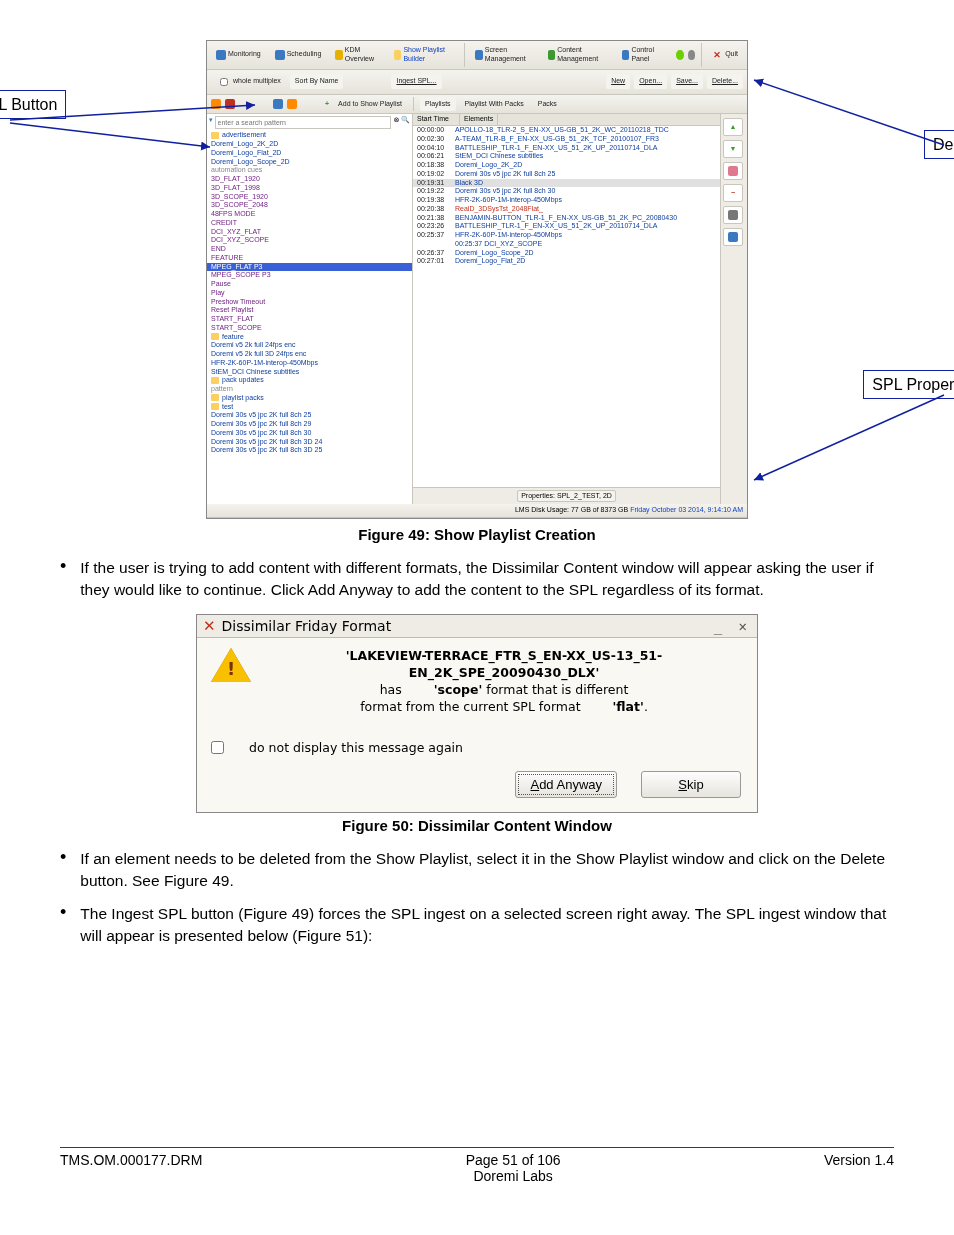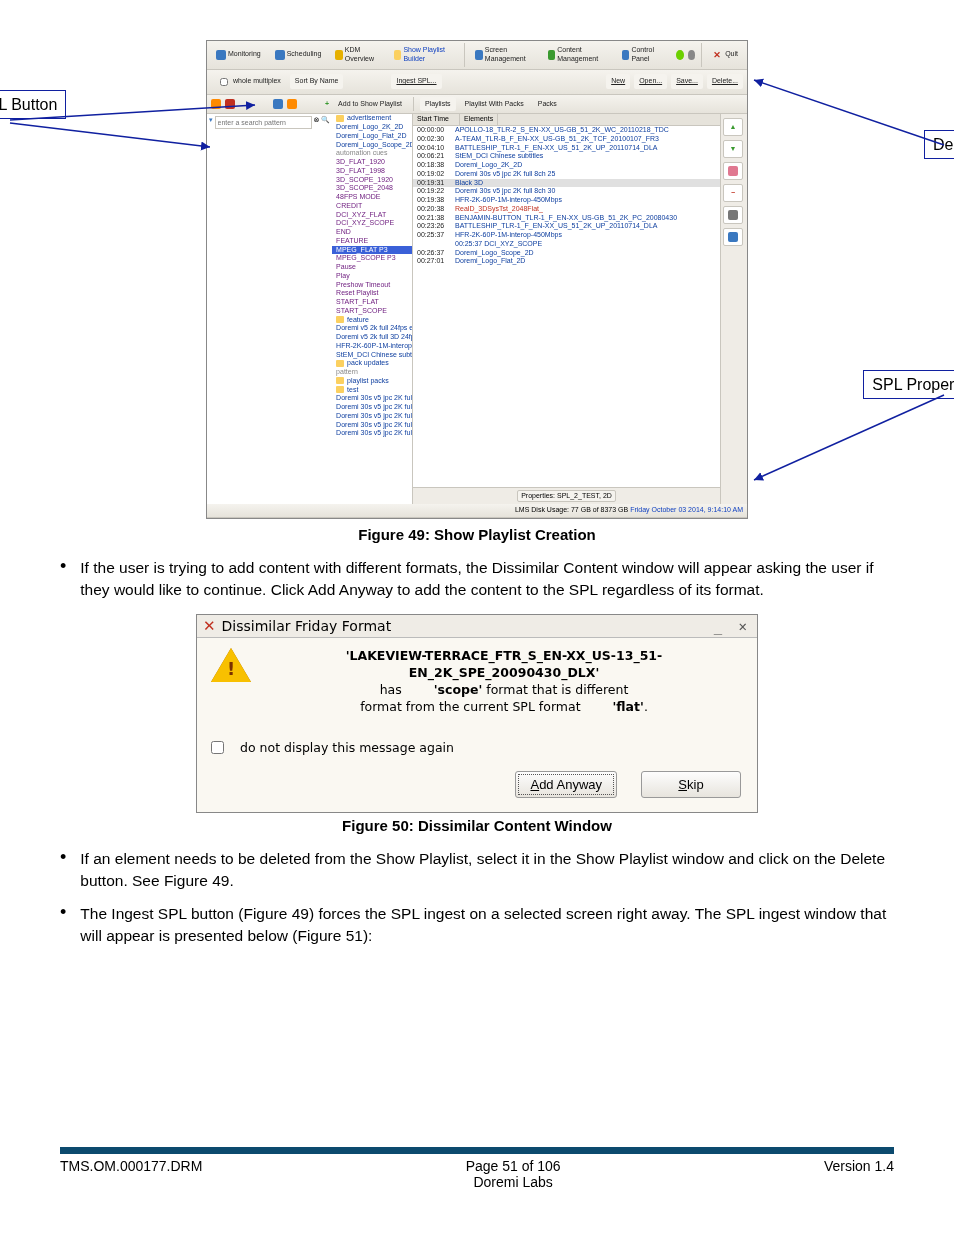--- a/index.html
+++ b/index.html
@@ -48,21 +48,21 @@
   .app .vline { width:1px; background:#c9c6be; align-self:stretch; margin:0 2px;}
   .ticon { width:10px;height:10px;display:inline-block;border-radius:2px;}
   .ticon.blue{background:#3a78c0;} .ticon.yellow{background:#e6b000;}
   .ticon.green{background:#3a9a30;} .ticon.red{background:#c03020;}
   .ticon.pencil{background:#fbd060;} .ticon.carrot{background:#ff8a00;}
   .ticon.lime{background:#6cd000;border-radius:50%;}
   .ticon.grey{background:#888;border-radius:50%;}
   .ticon.x{color:#c03020;font-weight:bold;font-size:9px;line-height:10px;}
   .flex-spacer{flex:1;}
   .app .body { display:flex; height: 390px; }
-  .app .leftpane { width: 205px; background:#fff; border-right:1px solid #c9c6be; display:flex; flex-direction:row; overflow:hidden;}
+  .app .leftpane { width: 205px; background:#fff; border-right:1px solid #c9c6be; display:flex; flex-direction:column; overflow:hidden;}
   .app .leftpane .lp-search{display:flex;gap:2px;padding:2px;}
   .app .leftpane .lp-search input{flex:1;font-size:7px;height:11px;border:1px solid #c9c6be;padding:0 2px;color:#aaa;}
   .app .leftpane ul{list-style:none;margin:0;padding:0;overflow:auto;}
   .app .leftpane li{padding:0px 4px;color:#1040a0;white-space:nowrap;}
   .app .leftpane li.purple{color:#702080;}
   .app .leftpane li.grey{color:#888;}
   .app .leftpane li.sel{background:#3a60d8;color:#fff;}
   .app .leftpane li.folder::before{content:"";display:inline-block;width:8px;height:7px;background:#fbd060;margin-right:3px;border-radius:1px;vertical-align:middle;}
   .app .rightpane{flex:1;display:flex;flex-direction:column;background:#efece6;}
   .app .rightpane .rp-head{display:flex;background:#e6e3db;border-bottom:1px solid #c9c6be;}
@@ -97,32 +97,32 @@
   .dialog .dlgbody{display:flex;padding:10px 14px 18px 14px;gap:14px;font-size:12.5px;}
   .dialog .warnicon{width:40px;height:36px;position:relative;}
   .dialog .warnicon .tri{
     width:0;height:0;border-left:20px solid transparent;border-right:20px solid transparent;border-bottom:34px solid #f8c000;
     filter: drop-shadow(0 0 0.5px #a06000);
   }
   .dialog .warnicon .bang{position:absolute;left:0;right:0;top:10px;text-align:center;font-weight:bold;color:#7a3000;font-size:18px;}
   .dialog .msg{flex:1;text-align:center;line-height:1.35;}
   .dialog .msg .q{font-weight:bold;}
   .dialog .msg b{font-weight:bold;margin-left:28px;}
-  .dialog .checkrow{padding:4px 10px;display:flex;align-items:center;gap:13px;font-size:12.5px;}
+  .dialog .checkrow{padding:4px 10px;display:flex;align-items:center;gap:22px;font-size:12.5px;}
   .dialog .btnrow{display:flex;gap:24px;justify-content:flex-end;padding:10px 16px 14px 16px;}
   .dialog .btnrow button{
     min-width:100px;padding:5px 14px;border:1px solid #999;border-radius:3px;
     background:linear-gradient(#fdfdfd,#e7e4dd);font-size:13px;
   }
   .dialog .btnrow button.focus{outline:1px dotted #555;outline-offset:-4px;}
   .und{text-decoration:underline;}
 
   .footer{
     display:flex;justify-content:space-between;align-items:flex-start;
-    border-top:7px solid #0c4a6e;margin-top:200px;padding-top:4px;font-size:14px;
+    border-top:1px solid #0c4a6e;margin-top:200px;padding-top:4px;font-size:14px;
   }
   .footer .mid{text-align:center;}
 
   svg.connector{position:absolute;pointer-events:none;overflow:visible;}
 </style>
 </head>
 <body>
 
 <div class="figure-wrap" style="height:480px;">
 

